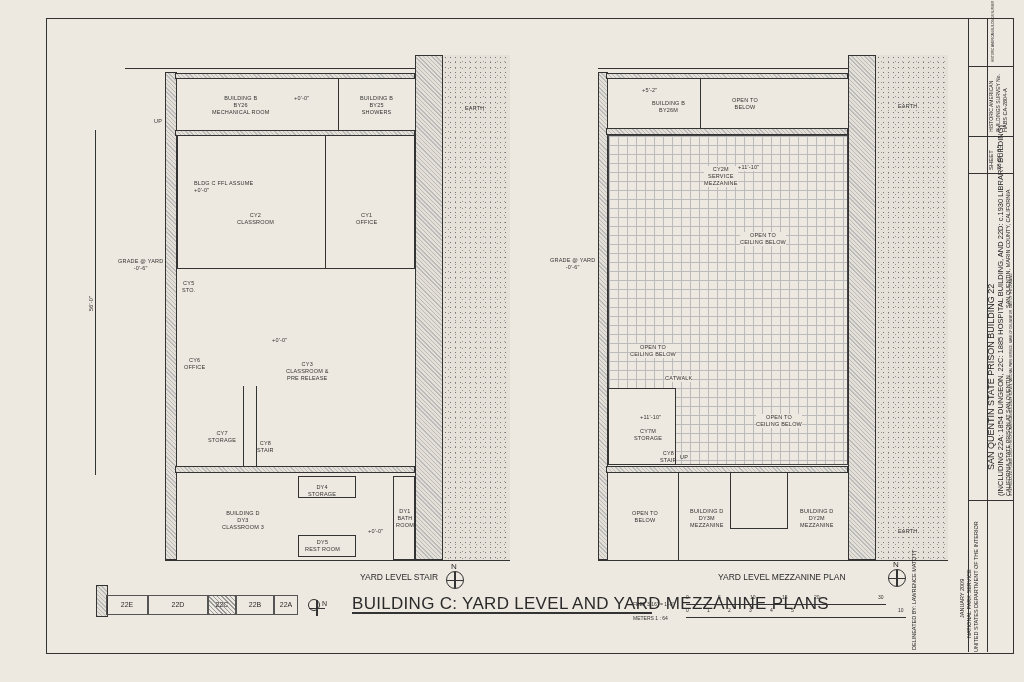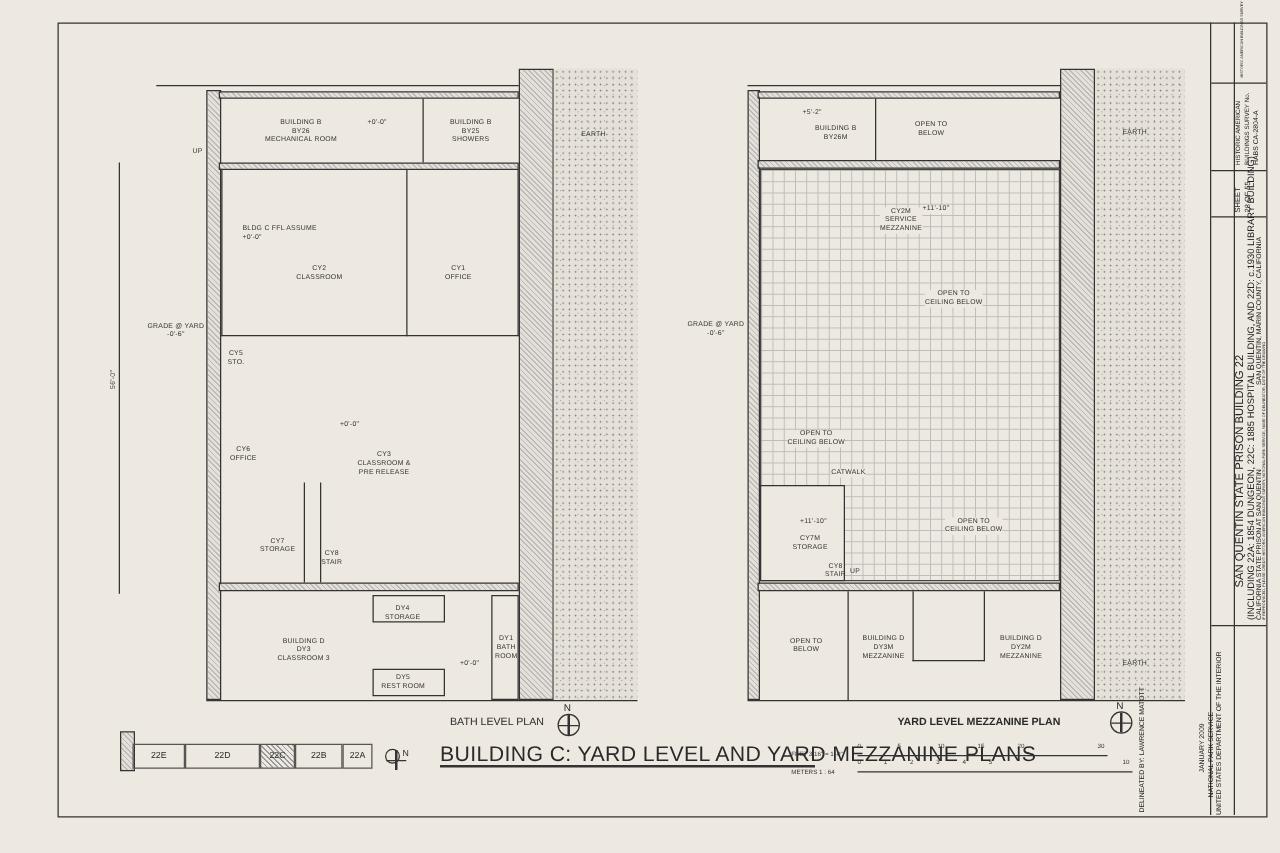--- a/index.html
+++ b/index.html
@@ -81,21 +81,21 @@
 STORAGE</div>
   <div class="room" style="left:298px;top:535px;width:58px;height:22px;"></div>
   <div class="lbl" style="left:305px;top:539px;">DY5
 REST ROOM</div>
   <div class="lbl" style="left:368px;top:528px;">+0'-0"</div>
   <div class="room" style="left:393px;top:476px;width:22px;height:84px;"></div>
   <div class="lbl" style="left:396px;top:508px;">DY1
 BATH
 ROOM</div>
   <div class="line" style="left:165px;top:560px;width:345px;height:1px;"></div>
-  <div class="caption" style="left:360px;top:572px;">BATH LEVEL PLAN</div>
+  <div class="caption" style="left:360px;top:572px;">YARD LEVEL STAIR</div>
   <div class="nlabel" style="left:451px;top:562px;">N</div>
   <div class="north" style="left:446px;top:571px;"></div>
 </div>
 
 <div class="plan" style="left:0;top:0;width:1024px;height:682px;">
   <div class="line" style="left:598px;top:68px;width:255px;height:1px;"></div>
   <div class="wall" style="left:598px;top:72px;width:10px;height:488px;"></div>
   <div class="wall" style="left:848px;top:55px;width:28px;height:505px;"></div>
   <div class="earth" style="left:876px;top:55px;width:72px;height:505px;"></div>
   <div class="lbl" style="left:898px;top:103px;">EARTH</div>
@@ -134,21 +134,21 @@
 BELOW</div>
   <div class="line" style="left:678px;top:473px;width:1px;height:87px;"></div>
   <div class="lbl" style="left:690px;top:508px;">BUILDING D
 DY3M
 MEZZANINE</div>
   <div class="room" style="left:730px;top:473px;width:58px;height:56px;border-top:none;"></div>
   <div class="lbl" style="left:800px;top:508px;">BUILDING D
 DY2M
 MEZZANINE</div>
   <div class="line" style="left:598px;top:560px;width:350px;height:1px;"></div>
-  <div class="caption" style="left:718px;top:572px;font-weight:bold;">YARD LEVEL MEZZANINE PLAN</div>
+  <div class="caption" style="left:718px;top:572px;">YARD LEVEL MEZZANINE PLAN</div>
   <div class="nlabel" style="left:893px;top:560px;">N</div>
   <div class="north" style="left:888px;top:569px;"></div>
 </div>
 
 <div class="titlebar" style="left:352px;top:594px;">BUILDING C: YARD LEVEL AND YARD MEZZANINE PLANS</div>
 <div class="line" style="left:352px;top:612px;width:300px;height:1.5px;"></div>
 <div class="scale" style="left:633px;top:601px;">FEET 3/16" = 1'-0"</div>
 <div class="scale" style="left:633px;top:615px;">METERS 1 : 64</div>
 <div style="position:absolute;left:686px;top:596px;width:200px;height:10px;">
   <div class="bar" style="left:0;top:5px;width:200px;"></div>

